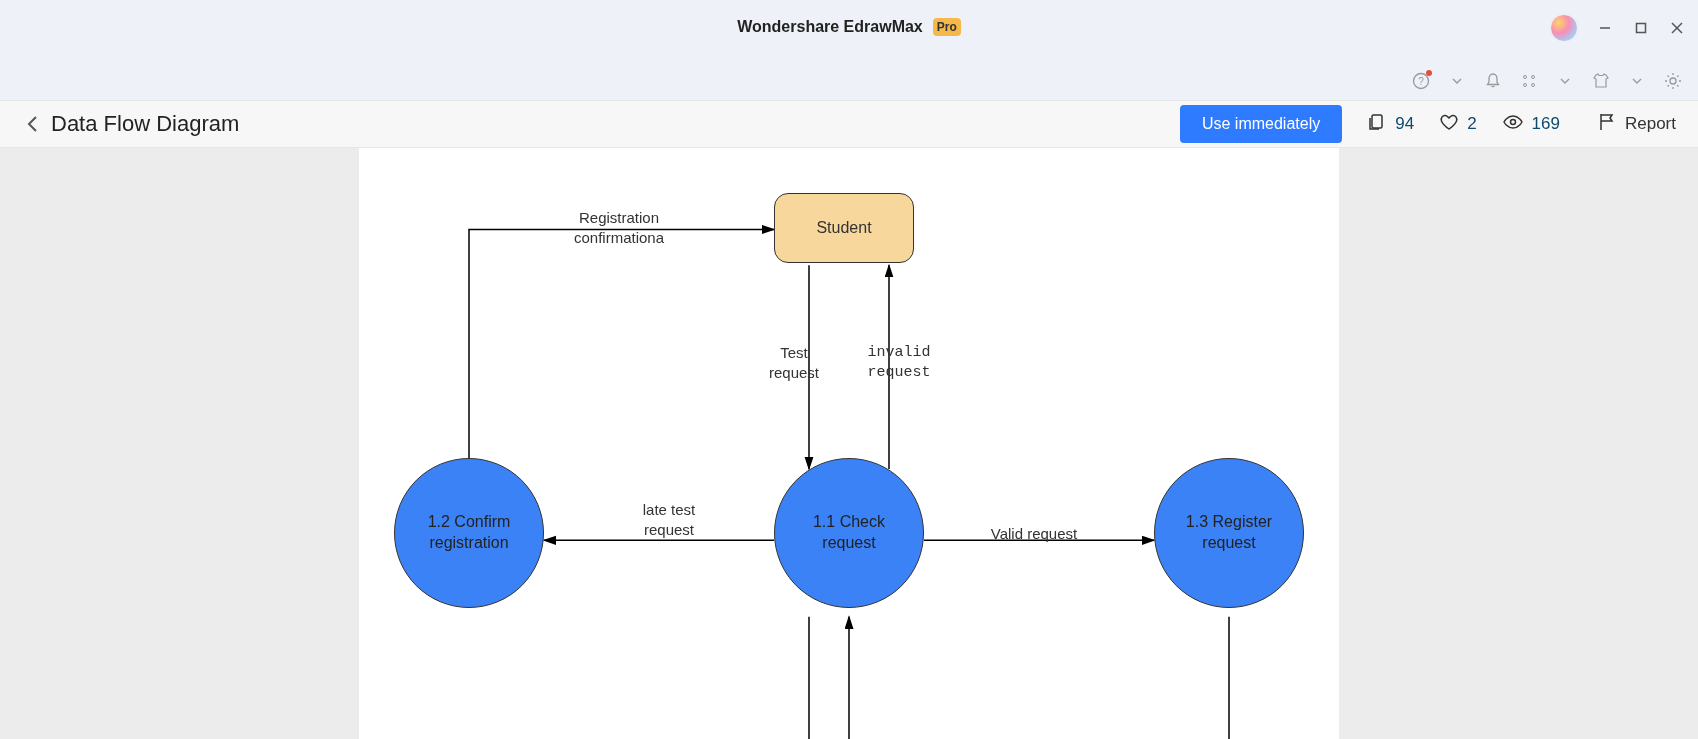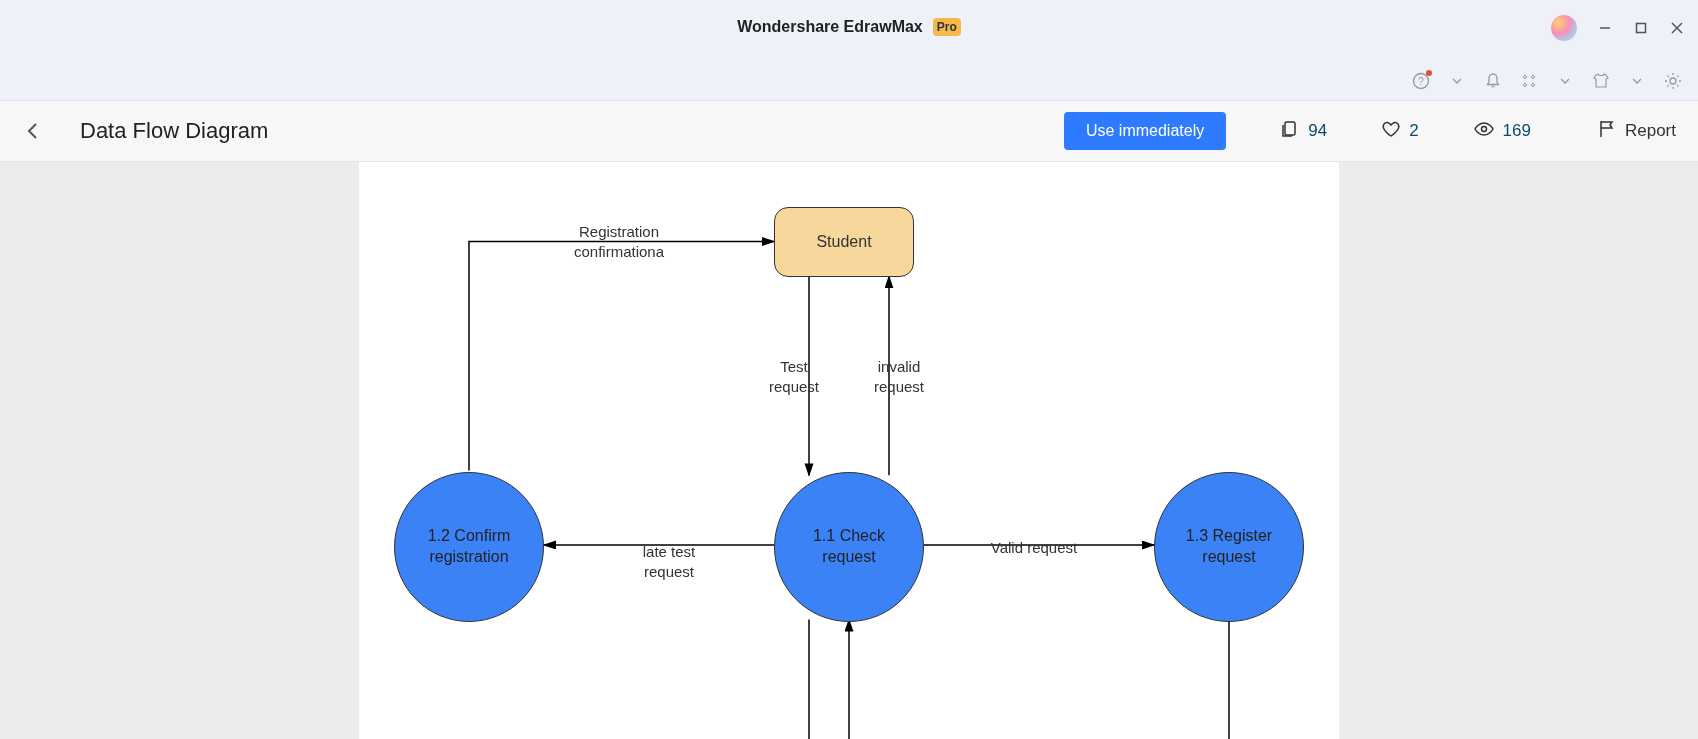--- a/index.html
+++ b/index.html
@@ -44,27 +44,27 @@
   .toolbar-icons {
     position: absolute; right: 16px; bottom: 10px;
     display: flex; align-items: center; gap: 18px;
     color: #888;
   }
   .toolbar-icons .ico { width:18px; height:18px; display:flex; align-items:center; justify-content:center; cursor:pointer; position:relative;}
   .red-dot { position:absolute; top:-2px; right:-2px; width:6px; height:6px; background:#e74c3c; border-radius:50%; }
 
   
   .subheader {
-    height: 62px;
+    height: 48px;
     background: #f7f7f8;
     border-top: 1px solid #e5e5e8;
     border-bottom: 1px solid #e5e5e8;
     display: flex; align-items: center;
     padding: 0 22px;
-    gap: 36px;
+    gap: 7px;
   }
   .back-btn {
     width: 22px; height: 22px;
     display:flex; align-items:center; justify-content:center;
     color:#555; cursor:pointer;
   }
   .page-title {
     font-size: 22px; font-weight: 400; color: #222;
   }
   .subheader-spacer { flex:1; }
@@ -316,26 +316,26 @@
     <div class="edge-label" style="left:200px; top:60px; width:120px;">
       <div>Registration</div>
       <div>confirmationa</div>
     </div>
 
     <div class="edge-label" style="left:400px; top:195px; width:70px; text-align:center;">
       <div>Test</div>
       <div>request</div>
     </div>
 
-    <div class="edge-label" style="left:505px; top:195px; width:70px; text-align:center;">
+    <div class="edge-label" style="left:505px; top:195px; width:70px; text-align:center;font-family:Liberation Mono, monospace;">
       <div>invalid</div>
       <div>request</div>
     </div>
 
-    <div class="edge-label" style="left:265px; top:380px; width:90px; text-align:center;">
+    <div class="edge-label" style="left:265px; top:352px; width:90px; text-align:center;">
       <div>late test</div>
       <div>request</div>
     </div>
 
     <div class="edge-label" style="left:615px; top:376px; width:120px; text-align:center;">
       <span>Valid request</span>
     </div>
 
   </div>
 </div>

